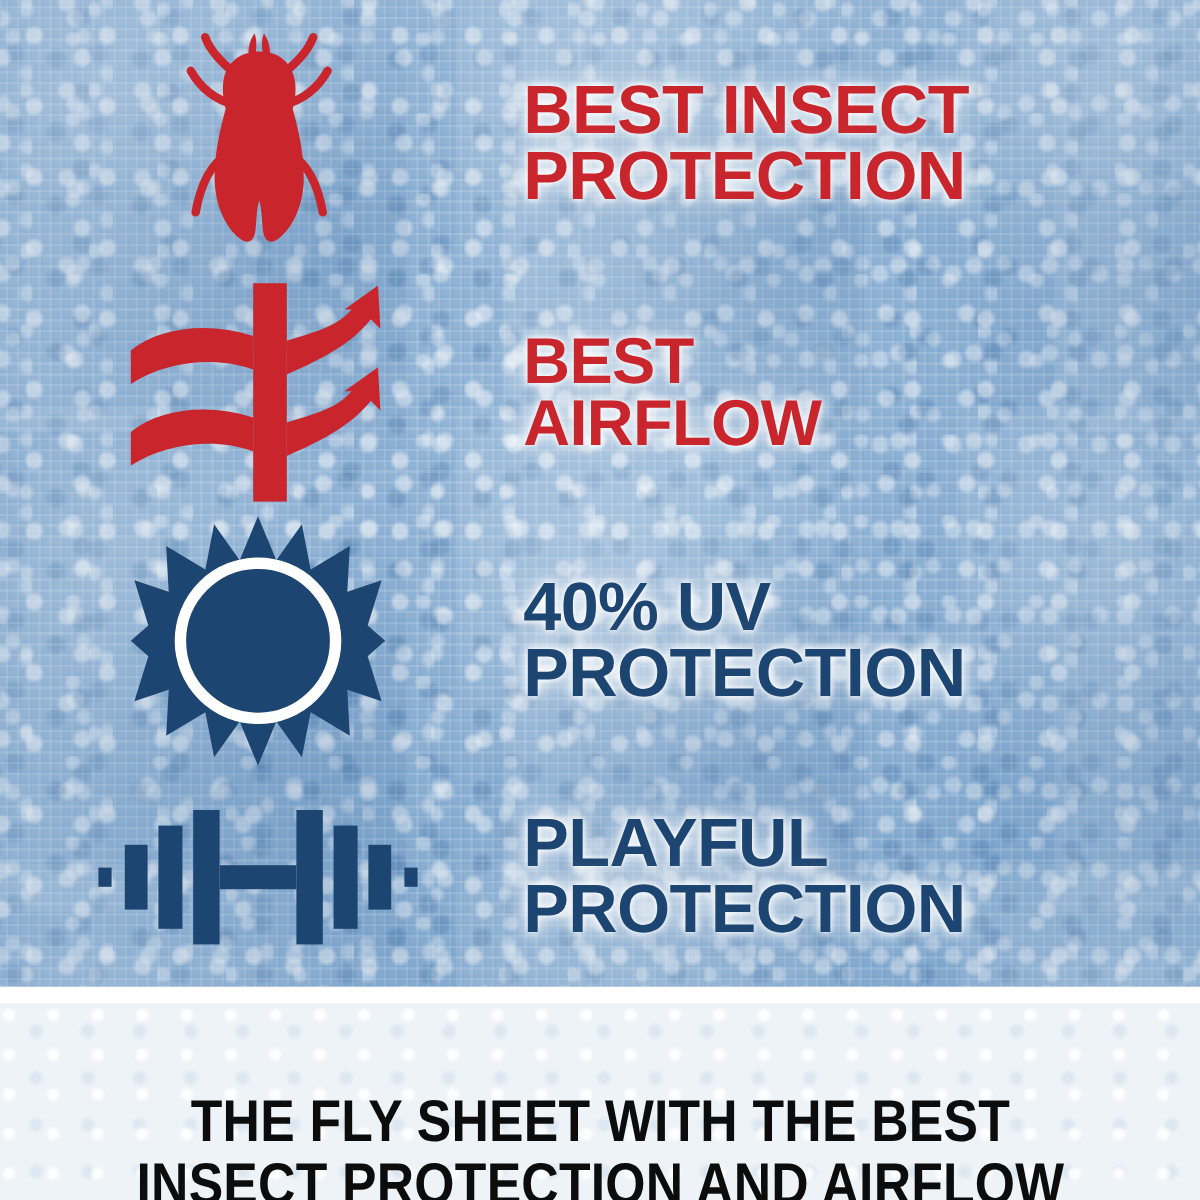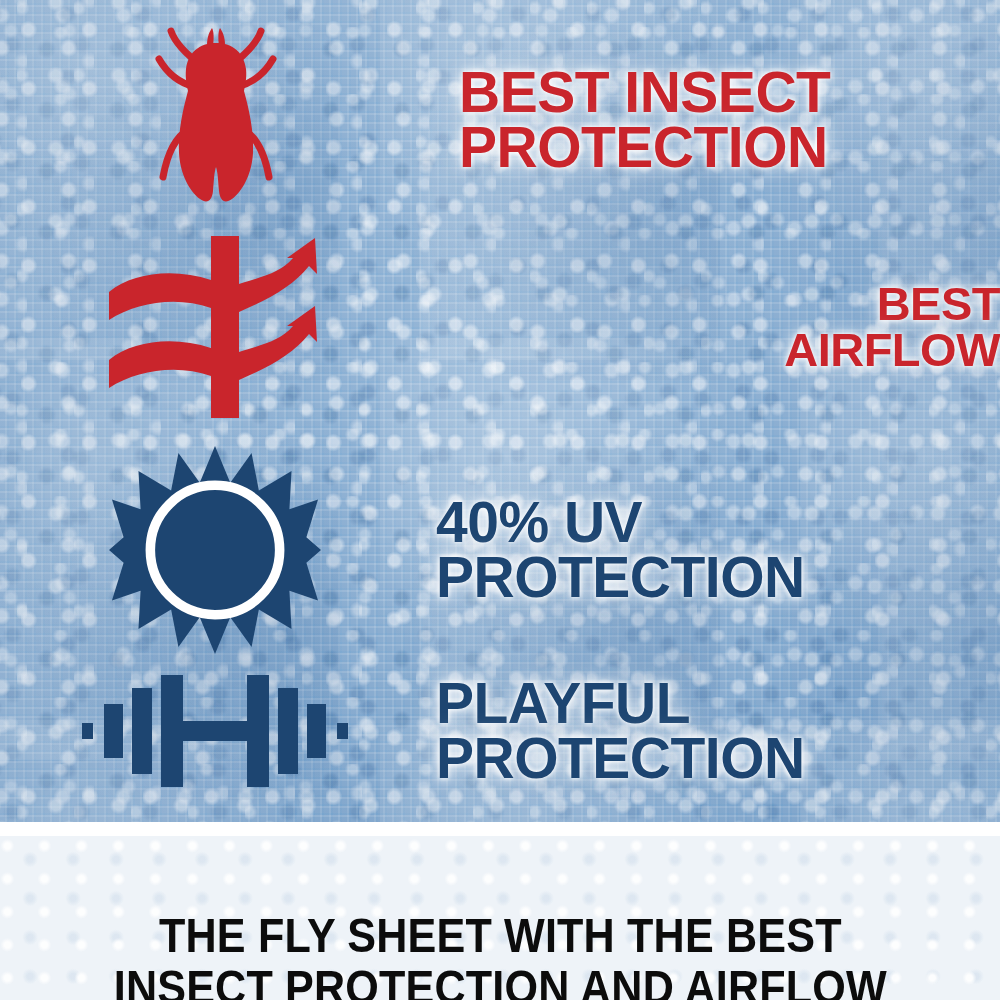--- a/index.html
+++ b/index.html
@@ -106,39 +106,38 @@
     letter-spacing: -0.5px;
     white-space: pre-line;
   }
   .feature-text.red {
     color: #c9252c;
     text-shadow:
       0 0 4px rgba(255,255,255,0.95),
       0 0 9px rgba(255,255,255,0.85),
       0 0 17px rgba(255,255,255,0.65),
       0 0 26px rgba(255,255,255,0.45);
-    margin-left: 23px;
   }
   .feature-text.navy {
     color: #1d4571;
     text-shadow:
       0 0 4px rgba(255,255,255,0.95),
       0 0 9px rgba(255,255,255,0.88),
       0 0 17px rgba(255,255,255,0.70),
       0 0 26px rgba(255,255,255,0.50);
   }
 
   
   #row-insect    { top: 20px;  height: 200px; }
   #row-airflow   { top: 222px; height: 210px; }
-  #row-uv        { top: 440px; height: 220px; }
+  #row-uv        { top: 424px; height: 220px; }
   #row-durability{ top: 656px; height: 150px; }
 
   #row-insect    .feature-text { font-size: 57px; }
-  #row-airflow   .feature-text { font-size: 47px; text-align: right; }
+  #row-airflow   .feature-text { font-size: 54px; }
   #row-uv        .feature-text { font-size: 57px; }
   #row-durability .feature-text { font-size: 57px; }
 
   
   .bottom-banner {
     position: absolute;
     left: 0;
     top: 822px;
     width: 1000px;
     height: 178px;

